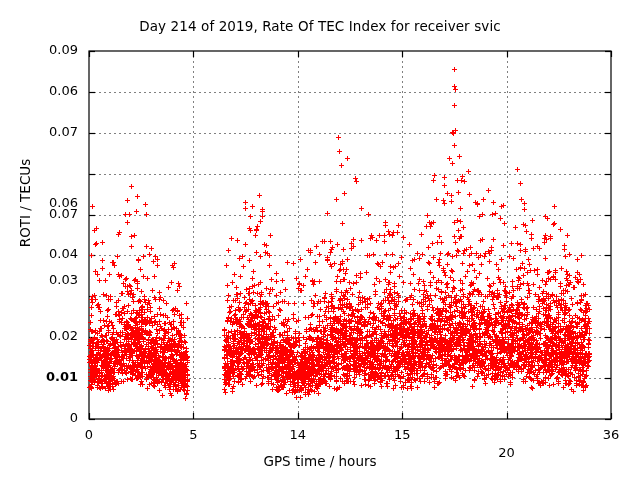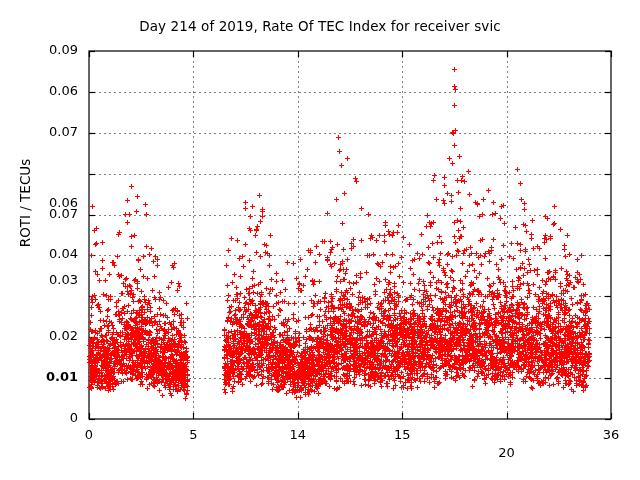--- a/index.html
+++ b/index.html
@@ -75,20 +75,21 @@
 </style>
 </head>
 <body>
 
 <div id="plot-root">
 
   <div class="chart-title">Day 214 of 2019, Rate Of TEC Index for receiver svic</div>
 
   <div class="ylabel">ROTI / TECUs</div>
 
+  <div class="xlabel">GPS time / hours</div>
 
   <div id="ytick-labels">
       <div class="ytick-label" style="top: 410px;">0</div>
       <div class="ytick-label" style="top: 369.111px; font-weight: bold;">0.01</div>
       <div class="ytick-label" style="top: 328.222px;">0.02</div>
       <div class="ytick-label" style="top: 272px;">0.03</div>
       <div class="ytick-label" style="top: 246.444px;">0.04</div>
       <div class="ytick-label" style="top: 205.556px;">0.07</div>
       <div class="ytick-label" style="top: 167px; margin-top: 28px;">0.06</div>
       <div class="ytick-label" style="top: 123.778px;">0.07</div>

